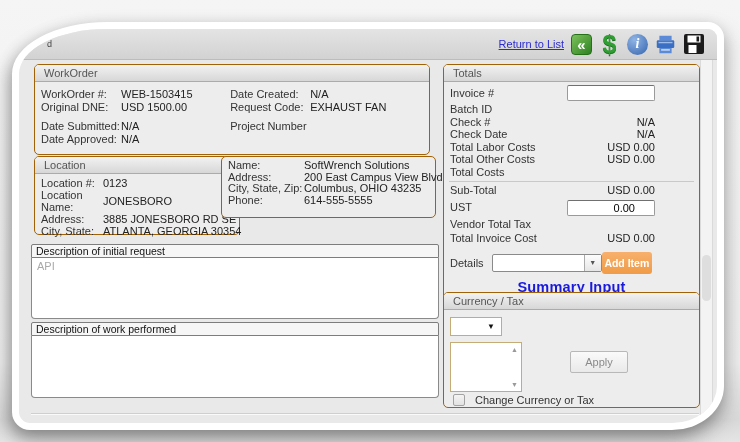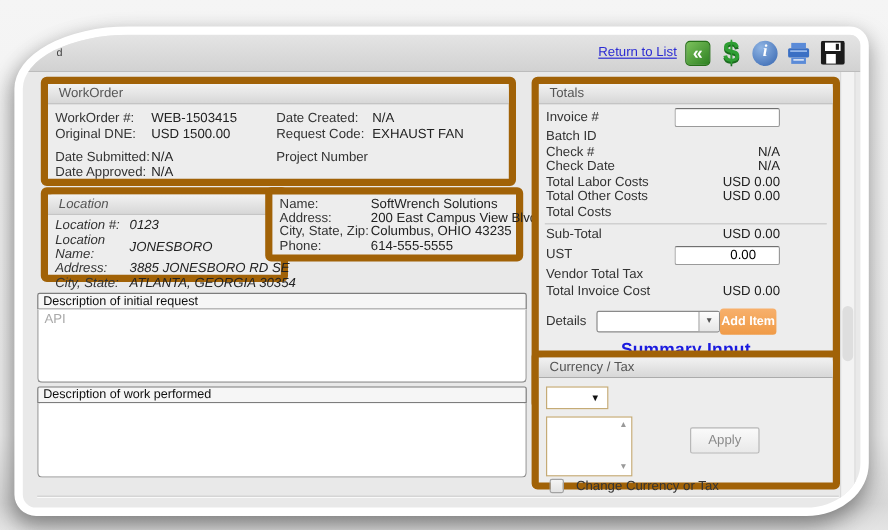--- a/index.html
+++ b/index.html
@@ -22,36 +22,36 @@
   .tb-link { font-size:11px; color:#2b2bd4; text-decoration:underline; cursor:pointer; white-space:nowrap; }
   .icon-box { width:21px; height:21px; display:flex; align-items:center; justify-content:center; cursor:pointer; }
   .ic-first { background:linear-gradient(135deg,#7cc25c,#2e8122); border:1px solid #267018; border-radius:4px;
     color:#fff; font-size:15px; font-weight:bold; line-height:19px; }
   .ic-dollar { color:#2f9e33; font-size:25px; font-weight:bold; text-shadow:0 1px 0 #1c6b1f; }
   .ic-info { background:radial-gradient(circle at 35% 28%, #90b5e4, #3464af); border-radius:50%;
     color:#fff; font-family:"Liberation Serif", serif; font-style:italic; font-weight:bold; font-size:14px; }
 
   
   .cbody { position:relative; height:363px; }
-  .panel { position:absolute; border:6px solid #a16207; border-radius:5px; background:#ededed; }
+  .panel { position:absolute; border:1px solid #a16207; border-radius:5px; background:#ededed; }
   .panel-hd { height:17px; background:linear-gradient(#f2f2f2,#d7d7d7);
     border-bottom:1px solid #ababab; border-radius:4px 4px 0 0;
     font-size:11px; color:#555; padding:2px 0 0 9px; }
 
   .frow { display:flex; align-items:center; font-size:11px; line-height:13px; color:#333; }
   .frow .lbl { flex-shrink:0; }
   .frow .val { color:#222; }
   .gap-above { margin-top:6px; }
 
   .wo { left:15px; top:4px; width:396px; height:91px; }
   .wo-cols { display:flex; padding:6px 2px 0 6px; }
   .wo-col-l { width:49%; } .wo-col-r { width:51%; }
   .wo .lbl { width:80px; }
 
-  .loc { left:15px; top:96px; width:206px; height:79px;font-style:italic; }
+  .loc { left:15px; top:96px; width:206px; height:79px; }
   .loc-rows { padding:3px 2px 0 6px; }
   .loc .frow { line-height:12px; min-height:12px; }
   .loc .lbl { width:62px; }
   .loc .val { white-space:nowrap; }
 
   .ven { left:202px; top:96px; width:215px; height:62px; }
   .ven-rows { padding:3px 0 0 6px; }
   .ven .frow { line-height:11.5px; }
   .ven .lbl { width:76px; }
   .ven .val { white-space:nowrap; }

